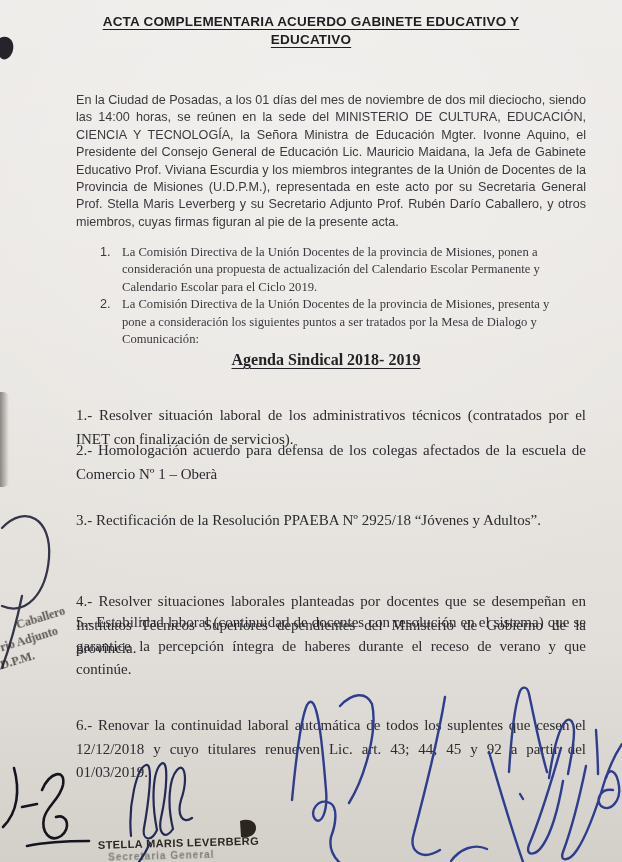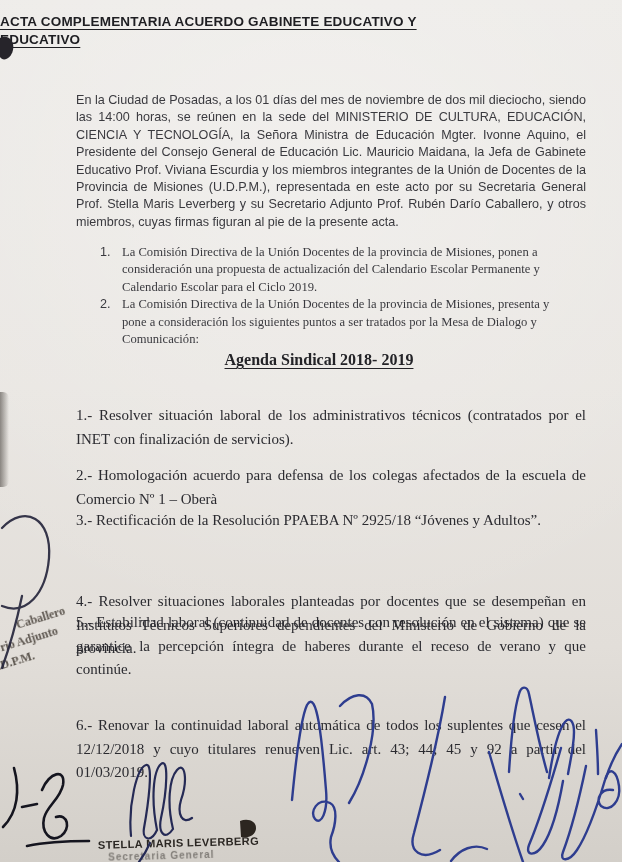--- a/index.html
+++ b/index.html
@@ -13,45 +13,45 @@
       linear-gradient(180deg,#edebe8 0%,#e9e6e2 45%,#e2ded9 75%,#d3cfc9 100%);
     font-family:"Liberation Sans",sans-serif;
     color:#2e2e32;
   }
   .edge-shadow{
     position:absolute;left:0;top:392px;width:9px;height:95px;
     background:linear-gradient(90deg,rgba(60,55,50,.55),rgba(60,55,50,0));
     border-radius:0 6px 6px 0;
   }
   .doc-title{
-    position:absolute;top:13px;left:0;right:0;text-align:left;
+    position:absolute;top:13px;left:0;right:0;text-align:center;
     font:700 13.5px/17.5px "Liberation Sans",sans-serif;
     color:#1e1e22;letter-spacing:.2px;
   }
   .doc-title span{display:inline-block;text-decoration:underline;text-underline-offset:3px;}
   .intro{
     position:absolute;top:92px;left:76px;width:510px;
     font:400 12.6px/17.4px "Liberation Sans",sans-serif;
     text-align:justify;color:#3a3a3f;
   }
   .numlist{position:absolute;top:244px;left:100px;width:466px;}
   .numlist .li{display:flex;font:400 12.6px/17.4px "Liberation Sans",sans-serif;color:#3a3a3f;}
   .numlist .num{flex:0 0 22px;}
   .numlist .txt{flex:1;font-family:Liberation Serif, serif;}
   .agenda-heading{
-    position:absolute;top:350px;left:64px;width:510px;text-align:center;
+    position:absolute;top:350px;left:71px;width:510px;text-align:center;
     font:700 16px/20px "Liberation Serif",serif;color:#232327;
   }
   .agenda-heading span{text-decoration:underline;text-underline-offset:3px;}
   .agitem{
     position:absolute;left:76px;width:510px;
     font:400 15px/23.5px "Liberation Serif",serif;
     text-align:justify;color:#2b2b30;margin-top:20px;
   }
-  .ag1{top:384px}.ag2{top:444px}.ag3{top:489px}.ag4{top:570px}.ag5{top:591px}.ag6{top:694px}
+  .ag1{top:384px}.ag2{top:419px}.ag3{top:489px}.ag4{top:570px}.ag5{top:591px}.ag6{top:694px}
   .stamp-caballero{
     position:absolute;left:-10px;top:606px;width:130px;
     transform:rotate(-17deg);
     font:700 12px/17px "Liberation Serif",serif;
     color:#4b443d;opacity:.88;filter:blur(.2px);
     pointer-events:none;
   }
   .stamp-caballero .l1{padding-left:30px;}
   .stamp-caballero .l2{padding-left:8px;}
   .stamp-caballero .l3{padding-left:0;}

